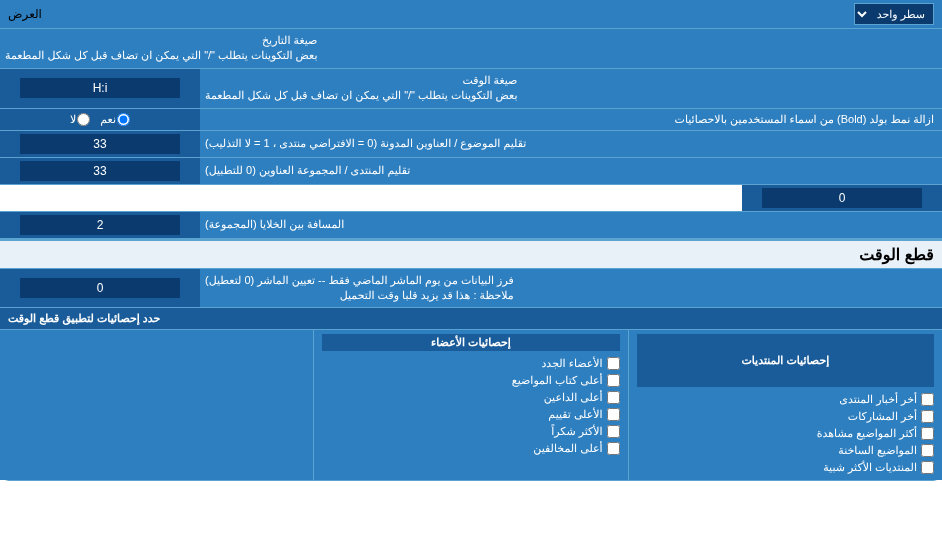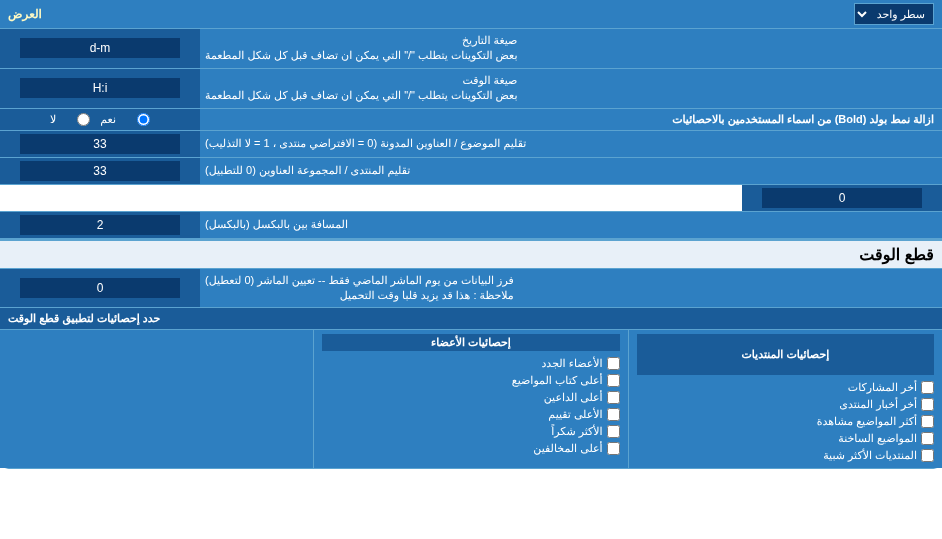--- a/index.html
+++ b/index.html
@@ -55,23 +55,23 @@
     .header-row {
       background: #2e7fc0;
       display: flex;
       align-items: center;
       justify-content: space-between;
       padding: 3px 8px;
       border-bottom: 1px solid #5ba3d0;
     }
 
     .header-row .label-right {
-      color: #fef9c3;
+      color: #000000;
       font-size: 12px;
-      font-weight: bold;
+      font-weight: normal;
     }
 
     .header-row select {
       background: #0a3a6e;
       color: #fff;
       border: 1px solid #5ba3d0;
       padding: 2px 4px;
       font-size: 11px;
       direction: rtl;
     }
@@ -84,39 +84,38 @@
       border-bottom: 1px solid #5ba3d0;
     }
 
     .radio-row .radio-label {
       background: #2e7fc0;
       color: #fff;
       padding: 4px 8px;
       flex: 1;
       text-align: right;
       font-size: 11px;
-      font-weight: bold;
     }
 
     .radio-row .radio-inputs {
       background: #1a5c99;
       min-width: 200px;
       display: flex;
       align-items: center;
       justify-content: center;
       gap: 10px;
       padding: 4px 8px;
     }
 
     .radio-row .radio-inputs label {
       color: #fff;
       font-size: 11px;
       display: flex;
       align-items: center;
-      gap: 21px;
+      gap: 1px;
     }
 
     
     .section-header {
       background: #e8f0f8;
       border-bottom: 1px solid #5ba3d0;
       border-top: 2px solid #5ba3d0;
       padding: 4px 8px;
       text-align: right;
       font-weight: bold;
@@ -164,23 +163,20 @@
 
 <div class="header-row">
   <select class="dropdown-select"><option>سطر واحد</option><option>سطرين</option><option>ثلاثة أسطر</option></select>
   <span class="label-right">العرض</span>
 </div>
 
 <div class="row">
   <div class="row-label">
     <span style="white-space: pre-line; text-align: right;">صيغة التاريخ
 بعض التكوينات يتطلب "/" التي يمكن ان تضاف قبل كل شكل المطعمة</span>
-  </div>
-  <div class="row-input">
-    <input type="text" class="input-field" value="d-m" style="">
   </div>
 </div>
 
 <div class="row">
   <div class="row-label">
     <span style="white-space: pre-line; text-align: right;">صيغة الوقت
 بعض التكوينات يتطلب "/" التي يمكن ان تضاف قبل كل شكل المطعمة</span>
   </div>
   <div class="row-input">
     <input type="text" class="input-field" value="H:i" style="">
@@ -215,21 +211,21 @@
   </div>
 </div>
 
 <div class="row">
   <div class="row-input">
     <input type="text" class="input-field" value="0" style="">
   </div>
 </div>
 
 <div class="row">
-  <div class="row-label">المسافة بين بالبكسل (بالبكسل)</div>
+  <div class="row-label">المسافة بين الخلايا (المجموعة)</div>
   <div class="row-input">
     <input type="text" class="input-field" value="2" style="">
   </div>
 </div>
 
 <div class="section-header">قطع الوقت</div>
 
 <div class="row">
   <div class="row-label">
     <span style="white-space: pre-line; text-align: right;">فرز البيانات من يوم الماشر الماضي فقط -- تعيين الماشر (0 لتعطيل)
@@ -243,28 +239,28 @@
 <div style="background:#2e7fc0; border-bottom: 1px solid #5ba3d0; border-radius: 9px;">
 
   <div style="display:flex; align-items:center; justify-content:space-between; padding:4px 8px; border-bottom:1px solid #5ba3d0; background:#1a5c99;">
     <div style="flex:1;"></div>
     <div style="color:#fff; font-size:11px; font-weight:bold; text-align:right;">حدد إحصائيات لتطبيق قطع الوقت</div>
   </div>
 
   <div style="display:flex; background:#2e7fc0;">
 
     <div style="flex:1; padding:4px 8px; border-left:1px solid #5ba3d0;">
-      <div style="color:#fff; font-size:11px; font-weight:bold; text-align:center; background:#1a5c99; padding:14px 4px; margin-bottom:4px;">إحصائيات المنتديات</div>
+      <div style="color:#fff; font-size:11px; font-weight:bold; text-align:center; background:#1a5c99; padding:20px 4px; margin-bottom:4px;">إحصائيات المنتديات</div>
+      <div class="stats-item">
+        <input type="checkbox" style="">
+        <span>أخر أخبار المنتدى</span>
+      </div>
       <div class="stats-item">
         <input type="checkbox" style="">
         <span>أخر المشاركات</span>
-      </div>
-      <div class="stats-item">
-        <input type="checkbox" style="">
-        <span>أخر أخبار المنتدى</span>
       </div>
       <div class="stats-item">
         <input type="checkbox" style="">
         <span>أكثر المواضيع مشاهدة</span>
       </div>
       <div class="stats-item">
         <input type="checkbox" style="">
         <span>المواضيع الساخنة</span>
       </div>
       <div class="stats-item">

